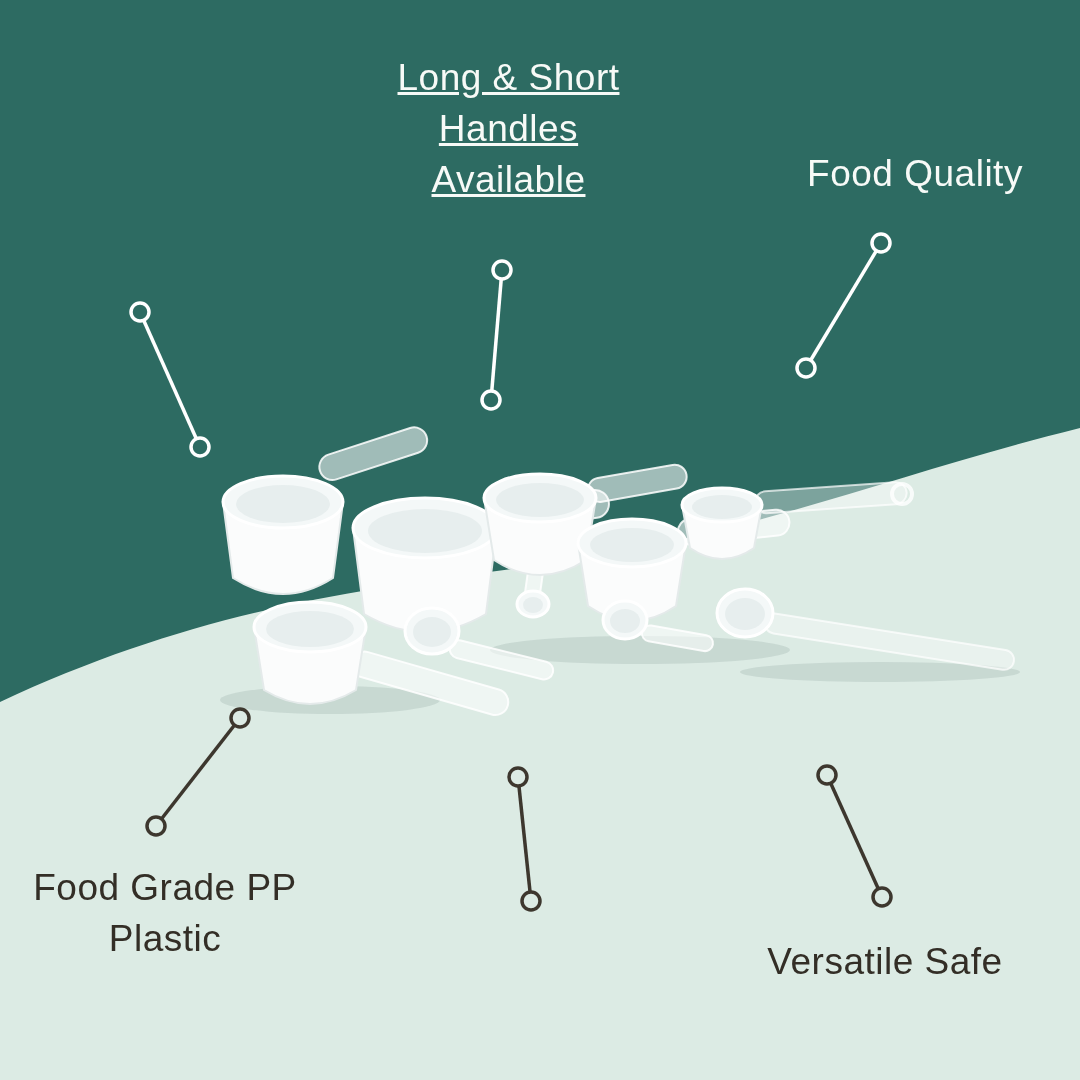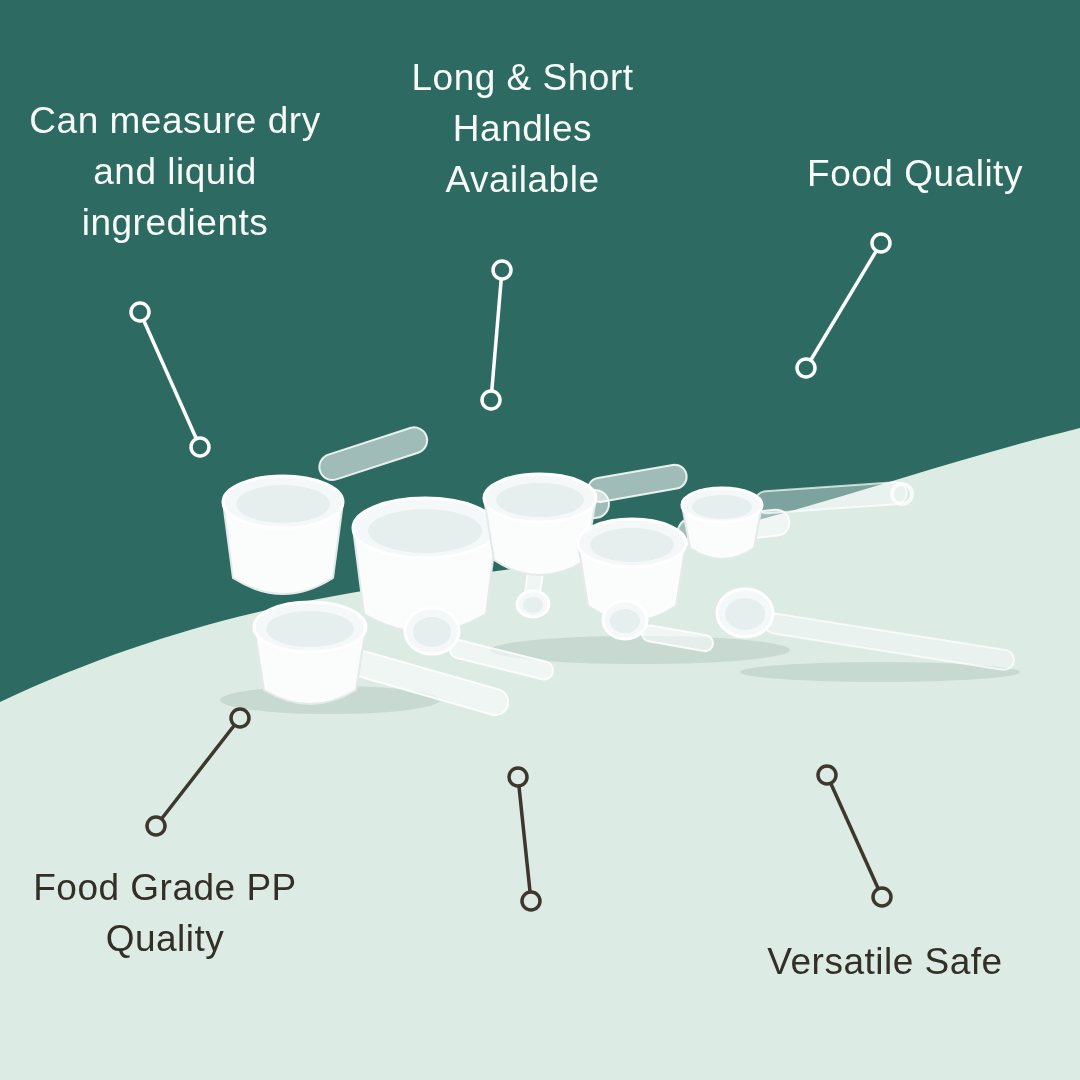--- a/index.html
+++ b/index.html
@@ -143,24 +143,23 @@
       <circle class="ring-dark" cx="518" cy="777" r="9"></circle>
       <circle class="ring-dark" cx="531" cy="901" r="9"></circle>
     </g>
     <g>
       <line class="line-dark" x1="827" y1="775" x2="882" y2="897"></line>
       <circle class="ring-dark" cx="827" cy="775" r="9"></circle>
       <circle class="ring-dark" cx="882" cy="897" r="9"></circle>
     </g>
   </svg>
 
-  <div class="label light" style="left:0px;top:95px;width:350px;">Can measure dry and liquid ingredients</div>
 
-  <div class="label light" style="left:395px;top:52px;width:255px;">Long &amp; Short Handles Available</div>
+  <div class="label light" style="left:381px;top:52px;width:255px;text-decoration:underline;">Long &amp; Short Handles Available</div>
 
   <div class="label light" style="left:790px;top:148px;width:250px;">Food Quality</div>
 
-  <div class="label dark" style="left:5px;top:862px;width:320px;">Food Grade PP Quality</div>
+  <div class="label dark" style="left:5px;top:862px;width:320px;">Food Grade PP Plastic</div>
 
 
   <div class="label dark" style="left:720px;top:936px;width:330px;">Versatile Safe</div>
 
 </div>
 
 </body></html>

